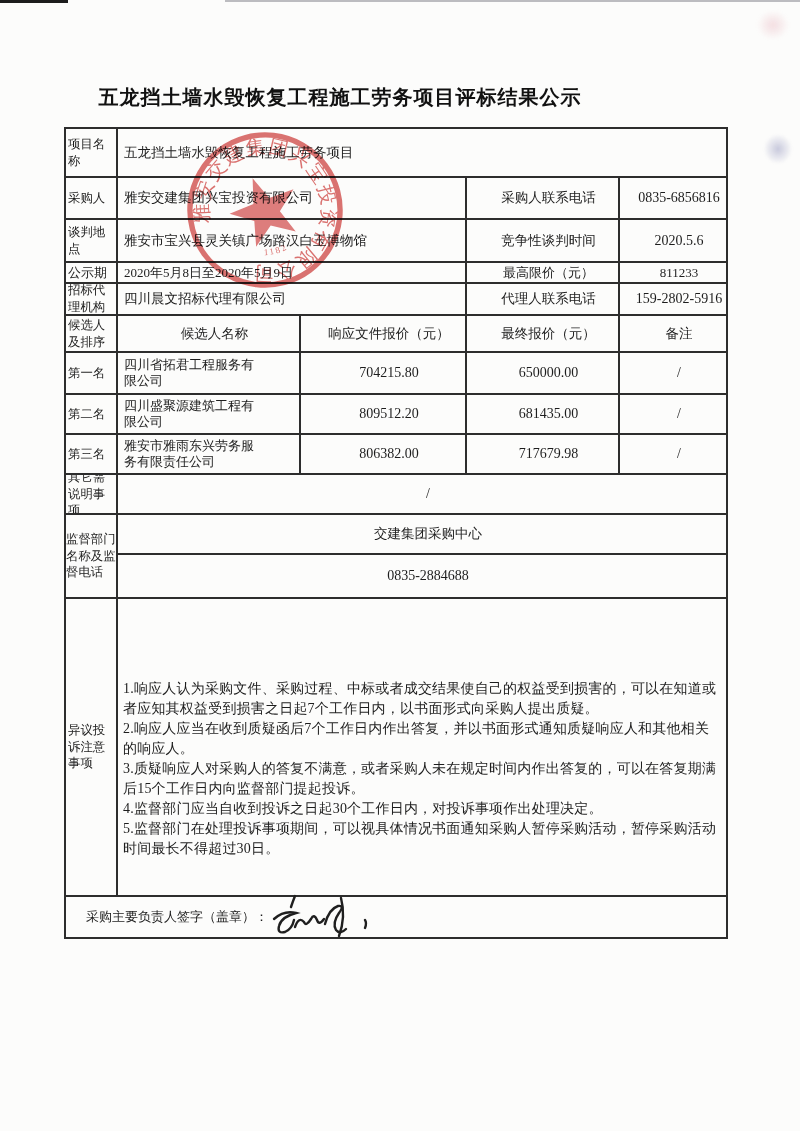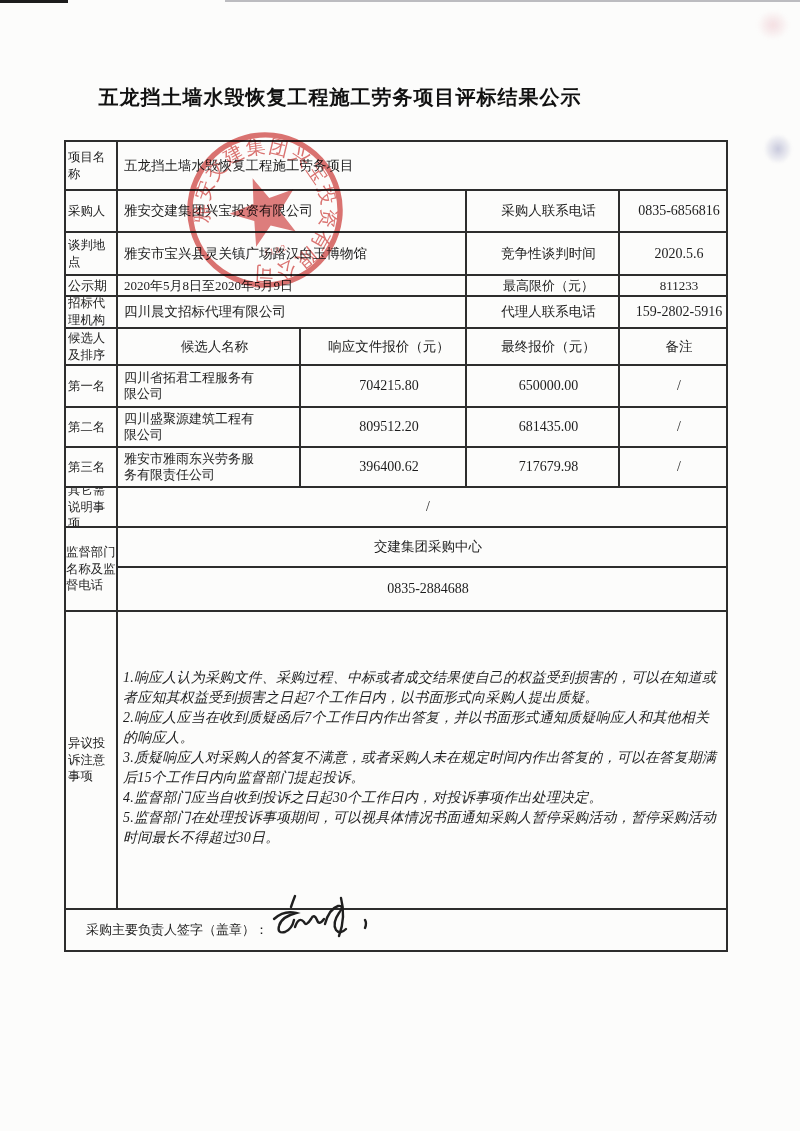--- a/index.html
+++ b/index.html
@@ -13,35 +13,35 @@
   .smudge-blue { position:absolute; left:758px; top:128px; width:40px; height:42px; border-radius:50%;
     background:radial-gradient(closest-side, rgba(148,150,190,.5), rgba(148,150,190,0) 72%); filter:blur(1px); }
   .smudge-pink { position:absolute; left:750px; top:4px; width:46px; height:42px; border-radius:50%;
     background:radial-gradient(closest-side, rgba(228,160,172,.32), rgba(228,160,172,0) 70%); filter:blur(1.5px); }
 
   .title { position:absolute; left:0; top:84px; width:680px; text-align:center;
     font-family:"Liberation Sans", sans-serif; font-weight:bold; font-size:20px;
     letter-spacing:1px; color:#111; }
 
   
-  .doc-table { position:absolute; left:64px; top:140px; width:662px; height:810px;
+  .doc-table { position:absolute; left:64px; top:127px; width:662px; height:810px;
     display:grid;
     grid-template-columns:52px 183px 166px 153px 108px;
     grid-template-rows:49px 42px 43px 21px 32px 37px 42px 40px 40px 40px 40px 44px 298px 42px;
     border-top:2px solid var(--ln); border-left:2px solid var(--ln); }
   .c { border-right:2px solid var(--ln); border-bottom:2px solid var(--ln);
     display:flex; align-items:center; box-sizing:border-box; overflow:hidden; color:var(--ink); }
   .lab { font-size:12.4px; line-height:1.34; padding-left:2px; }
   .lab-c { text-align:left; padding-left:0; justify-content:center; }
   .val { font-size:13.5px; padding-left:6px; }
   .ctr { justify-content:center; text-align:center; padding-left:12px; font-size:13.5px; }
   .num { font-size:14px; }
   .tight { font-size:13px; line-height:1; }
   .name-wrap { display:inline-block; width:137px; font-size:13px; line-height:16px; }
-  .objection-text { display:block; align-items:flex-start; padding:56px 6px 0 5px; font-size:14px; line-height:20px; letter-spacing:.2px;font-style:italic; }
+  .objection-text { display:block; align-items:flex-start; padding:80px 6px 0 5px; font-size:14px; line-height:20px; letter-spacing:.2px; }
   .objection-text div { margin:0; }
   .sig-cell { font-size:13px; padding-left:20px; }
 
   .seal { position:absolute; left:185px; top:129px; width:160px; height:162px;
     mix-blend-mode:multiply; opacity:.88; pointer-events:none; }
   .signature-svg { position:absolute; left:268px; top:889px; width:112px; height:56px; pointer-events:none; }
 </style>
 </head>
 <body>
 
@@ -98,21 +98,21 @@
         <span class="name-wrap">四川盛聚源建筑工程有限公司</span>
       </div>
     <div class="c ctr num" style="grid-row:8;grid-column:3">809512.20</div>
     <div class="c ctr num" style="grid-row:8;grid-column:4">681435.00</div>
     <div class="c ctr num" style="grid-row:8;grid-column:5">/</div>
 
     <div class="c lab" style="grid-row:9;grid-column:1">第三名</div>
     <div class="c val" style="grid-row:9;grid-column:2">
         <span class="name-wrap">雅安市雅雨东兴劳务服务有限责任公司</span>
       </div>
-    <div class="c ctr num" style="grid-row:9;grid-column:3">396400.62</div>
+    <div class="c ctr num" style="grid-row:9;grid-column:3">806382.00</div>
     <div class="c ctr num" style="grid-row:9;grid-column:4">717679.98</div>
     <div class="c ctr num" style="grid-row:9;grid-column:5">/</div>
 
     <div class="c lab" style="grid-row:10;grid-column:1">其它需说明事项</div>
     <div class="c ctr num" style="grid-row:10;grid-column:2/6">/</div>
 
     <div class="c lab lab-c" style="grid-row:11/13;grid-column:1">监督部门名称及监督电话</div>
     <div class="c ctr" style="grid-row:11;grid-column:2/6">交建集团采购中心</div>
     <div class="c ctr num" style="grid-row:12;grid-column:2/6">0835-2884688</div>
 

